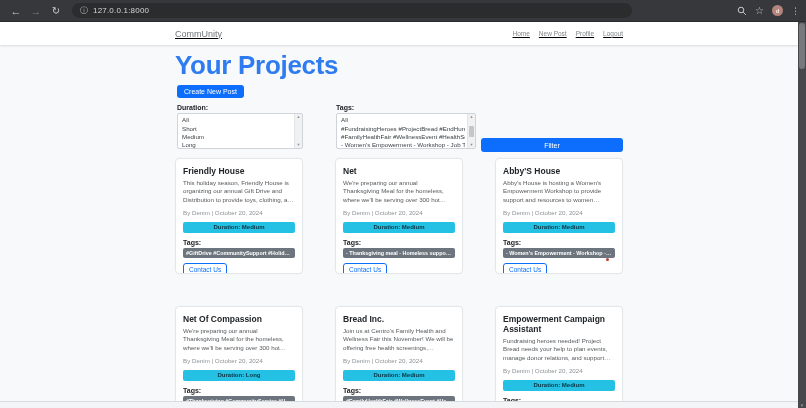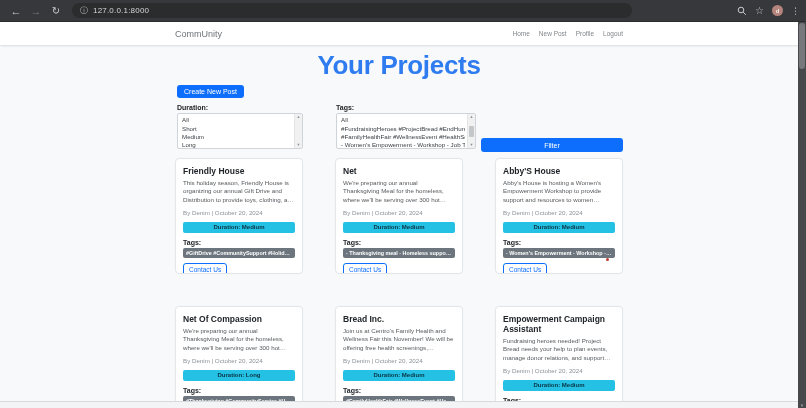--- a/index.html
+++ b/index.html
@@ -37,31 +37,31 @@
     position:absolute; top:22px; left:0; right:8px; bottom:0;
     background:#f8f9fa; overflow:hidden;
   }
   .scrollbar { position:absolute; top:22px; right:0; bottom:0; width:8px; background:#47484b; }
   .scrollbar .thumb { position:absolute; top:1px; left:1px; right:1px; height:46px; background:#77797c; border-radius:3px; }
   .scrollbar .arrow { position:absolute; left:0; right:0; text-align:center; color:#9a9c9e; font-size:5px; line-height:6px; }
   .scrollbar .arrow.down { bottom:0; }
 
   .navbar {
     height:23px; background:#ffffff; box-shadow:0 1px 2px rgba(0,0,0,.12);
-    display:flex; align-items:center;
+    display:flex; align-items:center;text-decoration:underline;
   }
   .container { width:448px; margin:0 auto; }
   .navbar .container { display:flex; align-items:center; }
   .brand { font-size:9px; color:#6f7477; }
   .navlinks { margin-left:auto; display:flex; gap:9px; }
   .navlinks a { font-size:6.5px; color:#828689; text-decoration:none; }
 
   .page-title {
     font-size:26px; font-weight:700; color:var(--heading,#2e7cf0);
-    text-align:center; margin-top:7px; line-height:1.05; letter-spacing:-.3px;
+    text-align:left; margin-top:7px; line-height:1.05; letter-spacing:-.3px;
   }
   .btn-primary {
     background:var(--accent,#0d6efd); color:#fff; border:none; border-radius:3px;
     font-size:7px; font-family:inherit; padding:3px 7px; cursor:pointer;
   }
   .create-btn { margin-top:6px; margin-left:2px; }
 
   .filter-row { display:flex; margin-top:6px; }
   .fgroup { display:flex; flex-direction:column; }
   .fgroup.duration { width:126px; margin-left:2px; }

